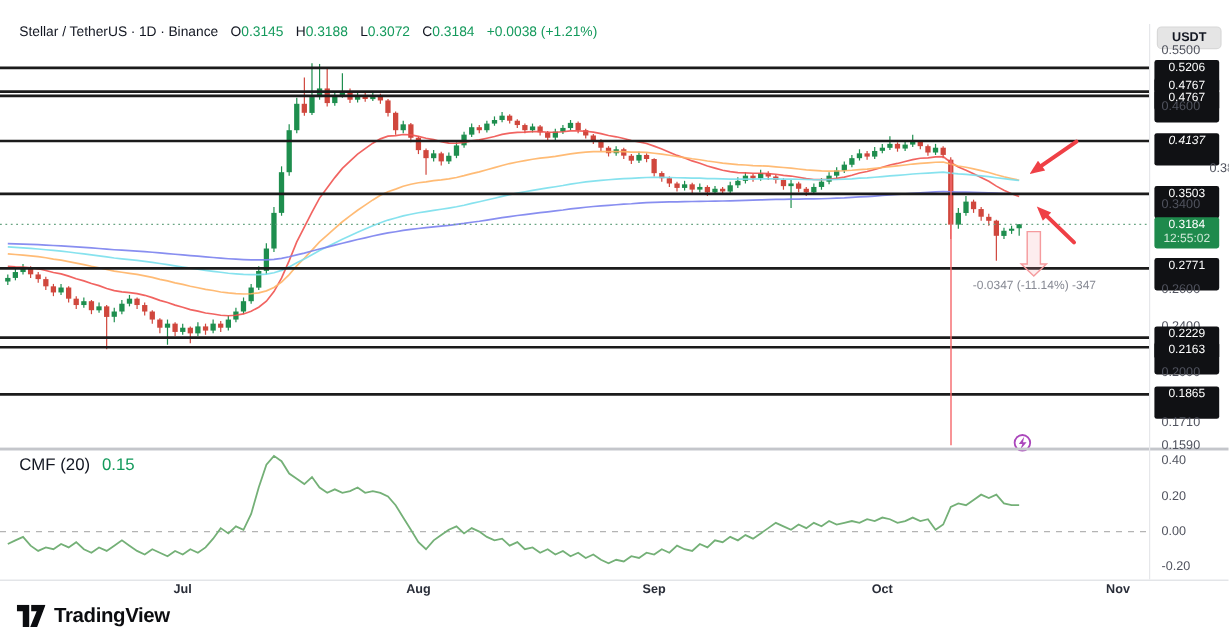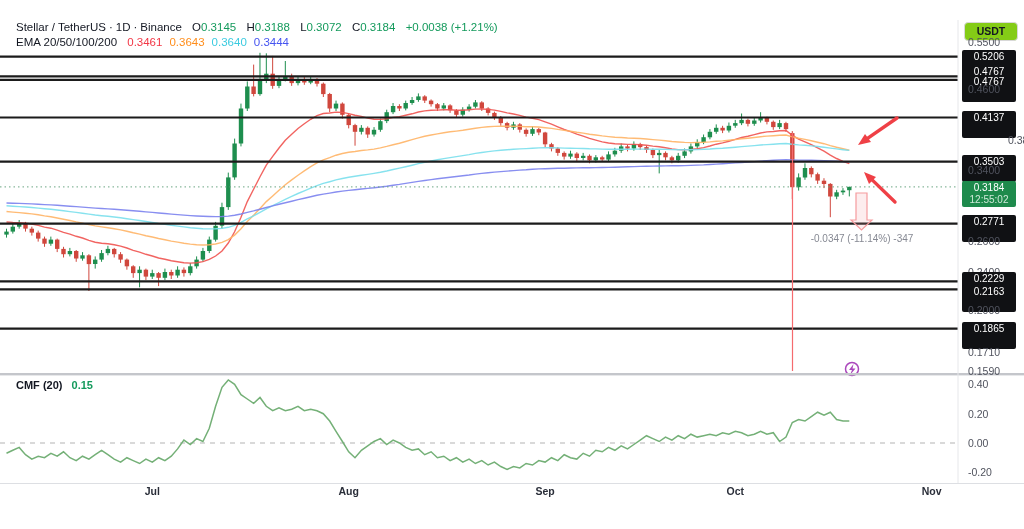--- a/index.html
+++ b/index.html
@@ -15,25 +15,25 @@
   .legend .chg{color:#149a5c;margin-left:7px;}
   .ema-val{margin-left:7px;}
   .price-axis{position:absolute;left:962px;top:0;width:60px;height:483px;}
   .pa-plain{position:absolute;left:6px;font-size:10.5px;color:#50535e;}
   .pa-badge{position:absolute;left:0;width:54px;height:27px;background:#101114;color:#fff;
             font-size:10px;text-align:center;line-height:13px;border-radius:2px;}
   .pa-current{position:absolute;left:0;width:54px;background:#1e8a4c;color:#fff;border-radius:2px;
               text-align:center;font-size:10px;line-height:12px;padding:1px 0;}
   .pa-current .cd{color:#cfe9d8;}
   .currency-btn{position:absolute;left:964px;top:22px;width:52px;height:17px;border:1px solid #d8d8d8;
-            border-radius:4px;background:#84cc16;color:#131722;font-size:10.5px;font-weight:700;
+            border-radius:4px;background:#e5e5e5;color:#131722;font-size:10.5px;font-weight:700;
             text-align:center;line-height:17px;}
   .time-axis{position:absolute;left:0;top:484px;width:958px;height:16px;}
   .ta-label{position:absolute;top:1px;font-size:10.5px;font-weight:700;color:#2a2e39;transform:translateX(-50%);}
-  .cmf-legend{position:absolute;left:16px;top:379px;font-size:11px;color:#131722;font-weight:bold;}
+  .cmf-legend{position:absolute;left:16px;top:379px;font-size:14px;color:#131722;}
   .cmf-legend .val{color:#149a5c;margin-left:6px;}
   .measure-label{position:absolute;left:782px;top:233px;width:160px;text-align:center;
                  font-size:10px;color:#868993;}
   .logo{position:absolute;left:14px;top:503px;display:flex;align-items:center;gap:7px;}
   .logo-text{font-size:17px;font-weight:700;color:#0c0d10;letter-spacing:-0.3px;}
 </style>
 </head>
 <body>
 
 <div id="stage">
@@ -354,34 +354,30 @@
 
   <div class="legend">
     <div class="row">
       <span>Stellar / TetherUS</span><span class="sep">·</span><span>1D</span><span class="sep">·</span><span>Binance</span>
       <span class="ltr">O</span><span class="val">0.3145</span>
       <span class="ltr">H</span><span class="val">0.3188</span>
       <span class="ltr">L</span><span class="val">0.3072</span>
       <span class="ltr">C</span><span class="val">0.3184</span>
       <span class="chg">+0.0038 (+1.21%)</span>
     </div>
-    <div class="row">
-      <span>EMA 20/50/100/200</span>
-      <span id="ema-values"><span class="ema-val" style="color: rgb(242, 54, 69);">0.3461</span><span class="ema-val" style="color: rgb(255, 141, 26);">0.3643</span><span class="ema-val" style="color: rgb(59, 203, 224);">0.3640</span><span class="ema-val" style="color: rgb(68, 83, 240);">0.3444</span></span>
-    </div>
   </div>
 
   <div class="currency-btn">USDT</div>
   <div class="price-axis" id="price-axis">
       <div class="pa-plain" style="top: 36px;">0.5500</div>
       <div class="pa-badge" style="top: 50.0636px;">0.5206</div>
       <div class="pa-badge" style="top: 64.9369px;">0.4767</div>
       <div class="pa-badge" style="top: 75.4175px;">0.4767</div>
       <div class="pa-plain" style="top: 83.3712px;">0.4600</div>
-      <div class="pa-badge" style="top: 110.994px;">0.4137</div>
+      <div class="pa-badge" style="top: 110.994px; font-style: italic;">0.4137</div>
       <div class="pa-plain" style="top: 134.02px; padding-left: 40px;">0.3800</div>
       <div class="pa-badge" style="top: 155.094px;">0.3503</div>
       <div class="pa-plain" style="top: 163.506px;">0.3400</div>
       <div class="pa-current" style="top: 180.906px;">
         <div>0.3184</div>
         <div class="cd">12:55:02</div>
       </div>
       <div class="pa-badge" style="top: 215.237px;">0.2771</div>
       <div class="pa-plain" style="top: 234.623px;">0.2600</div>
       <div class="pa-plain" style="top: 266px;">0.2400</div>
@@ -404,13 +400,20 @@
       <div class="ta-label" style="left: 931.702px;">Nov</div>
     </div>
 
   <div class="cmf-legend">
     <span>CMF (20)</span>
     <span class="val">0.15</span>
   </div>
 
   <div class="measure-label">-0.0347 (-11.14%) -347</div>
 
+  <div class="logo">
+    <svg width="24" height="19" viewBox="0 0 58 46">
+      <path d="M0 0 h25 v45 h-13 v-32 h-12 z" fill="#0c0d10"></path>
+      <path d="M29 0 h29 l-17 45 h-14 l13 -32 h-11 z" fill="#0c0d10"></path>
+    </svg>
+    <span class="logo-text">TradingView</span>
+  </div>
 </div>
 
 </body></html>

